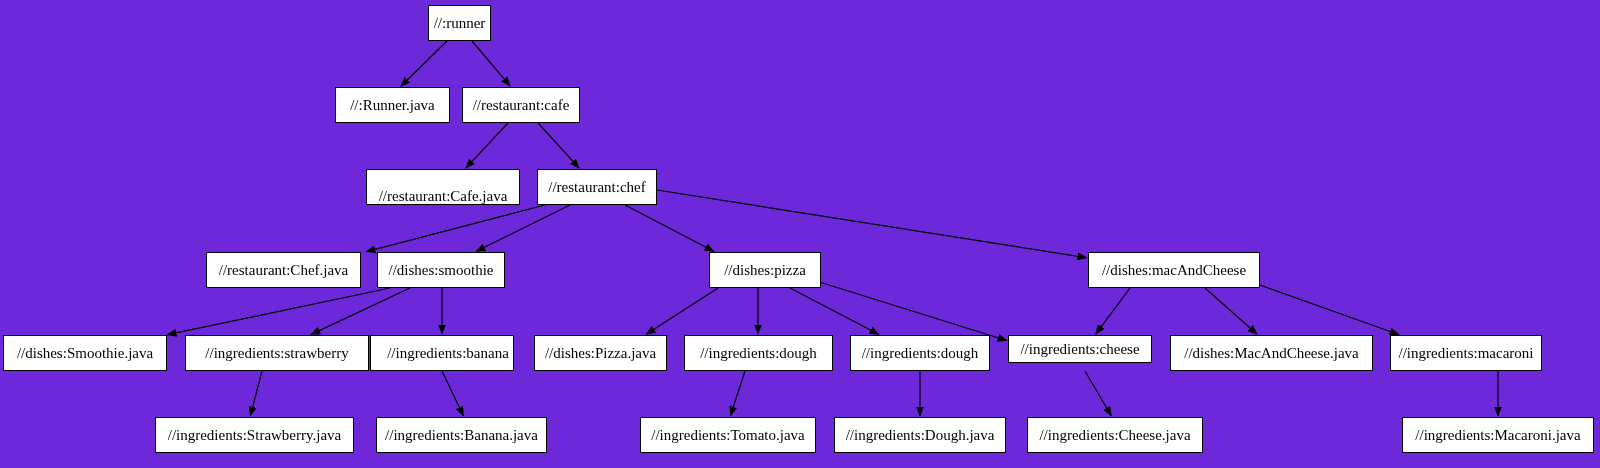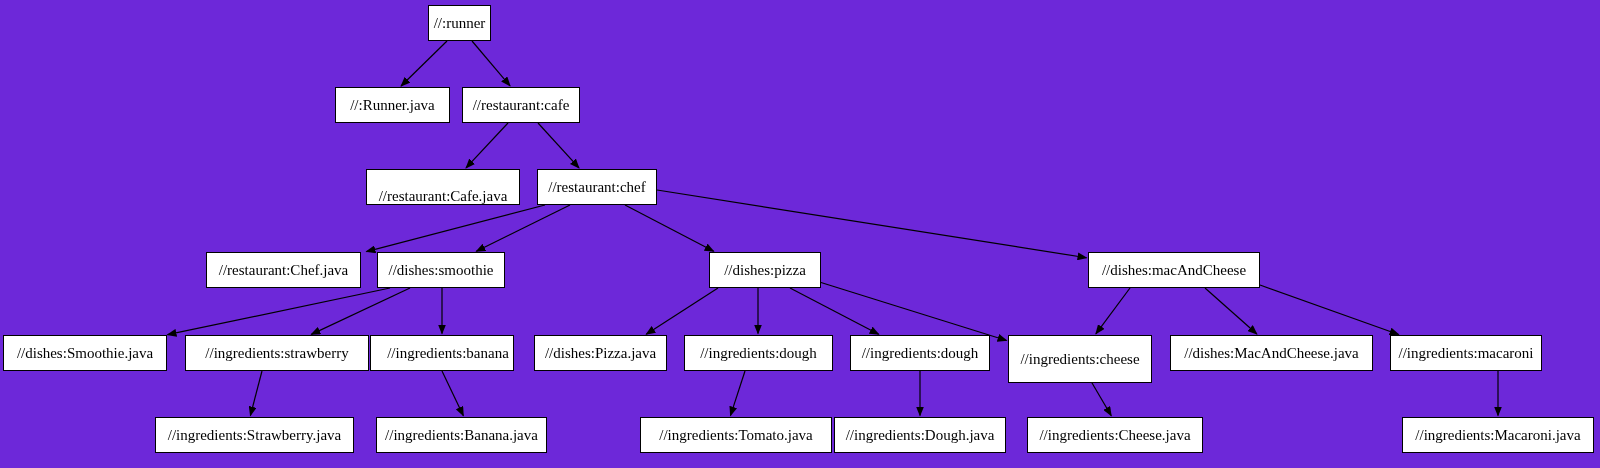--- a/index.html
+++ b/index.html
@@ -117,36 +117,36 @@
       </div>
       <div class="graph-node" style="left: 534px; top: 335px; width: 133px; height: 36px;">
         <span class="node-label">//dishes:Pizza.java</span>
       </div>
       <div class="graph-node" style="left: 684px; top: 335px; width: 149px; height: 36px;">
         <span class="node-label">//ingredients:dough</span>
       </div>
       <div class="graph-node" style="left: 850px; top: 335px; width: 140px; height: 36px;">
         <span class="node-label">//ingredients:dough</span>
       </div>
-      <div class="graph-node" style="left: 1008px; top: 335px; width: 144px; height: 48px;">
+      <div class="graph-node" style="left: 1008px; top: 335px; width: 144px; height: 28px;">
         <span class="node-label">//ingredients:cheese</span>
       </div>
       <div class="graph-node" style="left: 1170px; top: 335px; width: 203px; height: 36px; align-items: center;">
         <span class="node-label">//dishes:MacAndCheese.java</span>
       </div>
       <div class="graph-node" style="left: 1390px; top: 335px; width: 152px; height: 36px;">
         <span class="node-label">//ingredients:macaroni</span>
       </div>
       <div class="graph-node" style="left: 155px; top: 417px; width: 199px; height: 36px;">
         <span class="node-label">//ingredients:Strawberry.java</span>
       </div>
       <div class="graph-node" style="left: 376px; top: 417px; width: 171px; height: 36px;">
         <span class="node-label">//ingredients:Banana.java</span>
       </div>
-      <div class="graph-node" style="left: 640px; top: 417px; width: 192px; height: 36px;">
+      <div class="graph-node" style="left: 640px; top: 417px; width: 176px; height: 36px;">
         <span class="node-label">//ingredients:Tomato.java</span>
       </div>
       <div class="graph-node" style="left: 834px; top: 417px; width: 172px; height: 36px;">
         <span class="node-label">//ingredients:Dough.java</span>
       </div>
       <div class="graph-node" style="left: 1027px; top: 417px; width: 176px; height: 36px;">
         <span class="node-label">//ingredients:Cheese.java</span>
       </div>
       <div class="graph-node" style="left: 1402px; top: 417px; width: 192px; height: 36px;">
         <span class="node-label">//ingredients:Macaroni.java</span>

